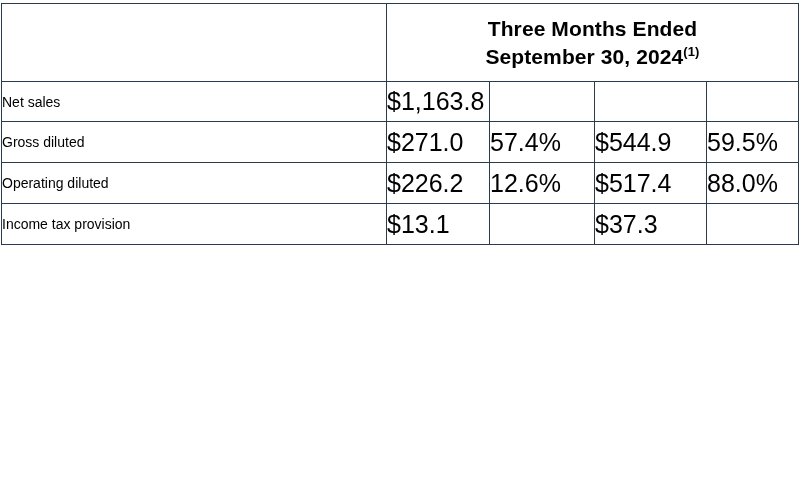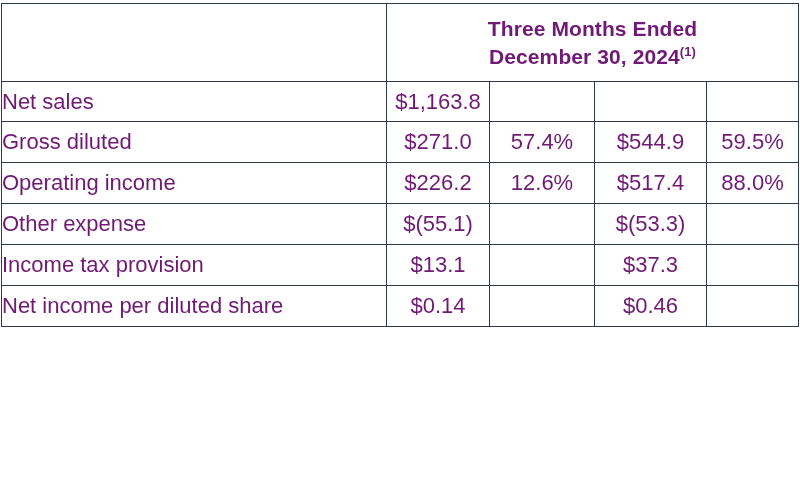--- a/index.html
+++ b/index.html
@@ -25,21 +25,21 @@
     border-collapse: collapse;
     width: 798px;
     margin-left: 1px;
     margin-top: 3px;
     table-layout: fixed;
   }
   table.fin td {
     border: 1px solid #2b3a4d;
     padding: 0;
     vertical-align: middle;
-    color: #701a75;
+    color: #000000;
   }
   
   col.c-label { width: 385px; }
   col.c-gaap  { width: 103px; }
   col.c-pct1  { width: 105px; }
   col.c-nong  { width: 112px; }
   col.c-pct2  { width: 92px; }
 
   .hdr-title {
     text-align: center;
@@ -53,28 +53,27 @@
     font-size: 13px;
     vertical-align: super;
     line-height: 0;
   }
   .row-h { height: 78px; }
   .row-netsales { height: 40px; }
   .row-subhdr { height: 76px; }
   .row-data { height: 41px; }
 
   .label-cell {
-    font-size: 22px;
+    font-size: 14px;
     padding-left: 8px;
     text-align: left;
     white-space: nowrap;
   }
   .num-cell {
-    font-size: 22px;
-    text-align: center;
+    font-size: 25px;
     white-space: nowrap;
   }
   .subhdr-cell {
     font-size: 19px;
     font-weight: bold;
     text-align: center;
     line-height: 1.25;
   }
   .subhdr-cell .sup {
     font-size: 12px;
@@ -94,21 +93,21 @@
       <col class="c-pct1">
       <col class="c-nong">
       <col class="c-pct2">
     </colgroup>
     <tbody>
       <tr class="row-h">
         <td class="empty-cell"></td>
         <td class="hdr-title" colspan="4">
           <div>Three Months Ended</div>
           <div>
-            <span>December 30, 2024</span><span class="sup">(1)</span>
+            <span>September 30, 2024</span><span class="sup">(1)</span>
           </div>
         </td>
       </tr>
 
       <tr class="row-netsales">
         <td class="label-cell">Net sales</td>
         <td class="num-cell">$1,163.8</td>
         <td class="empty-cell"></td>
         <td class="empty-cell"></td>
         <td class="empty-cell"></td>
@@ -117,46 +116,32 @@
 
       <tr class="row-data">
         <td class="label-cell">Gross diluted</td>
         <td class="num-cell">$271.0</td>
         <td class="num-cell">57.4%</td>
         <td class="num-cell">$544.9</td>
         <td class="num-cell">59.5%</td>
       </tr>
 
       <tr class="row-data">
-        <td class="label-cell">Operating income</td>
+        <td class="label-cell">Operating diluted</td>
         <td class="num-cell">$226.2</td>
         <td class="num-cell">12.6%</td>
         <td class="num-cell">$517.4</td>
         <td class="num-cell">88.0%</td>
       </tr>
 
-      <tr class="row-data">
-        <td class="label-cell">Other expense</td>
-        <td class="num-cell">$(55.1)</td>
-        <td class="num-cell"></td>
-        <td class="num-cell">$(53.3)</td>
-        <td class="num-cell"></td>
-      </tr>
 
       <tr class="row-data">
         <td class="label-cell">Income tax provision</td>
         <td class="num-cell">$13.1</td>
         <td class="num-cell"></td>
         <td class="num-cell">$37.3</td>
         <td class="num-cell"></td>
       </tr>
 
 
-      <tr class="row-data">
-        <td class="label-cell">Net income per diluted share</td>
-        <td class="num-cell">$0.14</td>
-        <td class="num-cell"></td>
-        <td class="num-cell">$0.46</td>
-        <td class="num-cell"></td>
-      </tr>
     </tbody>
   </table>
 </div>
 
 </body></html>

